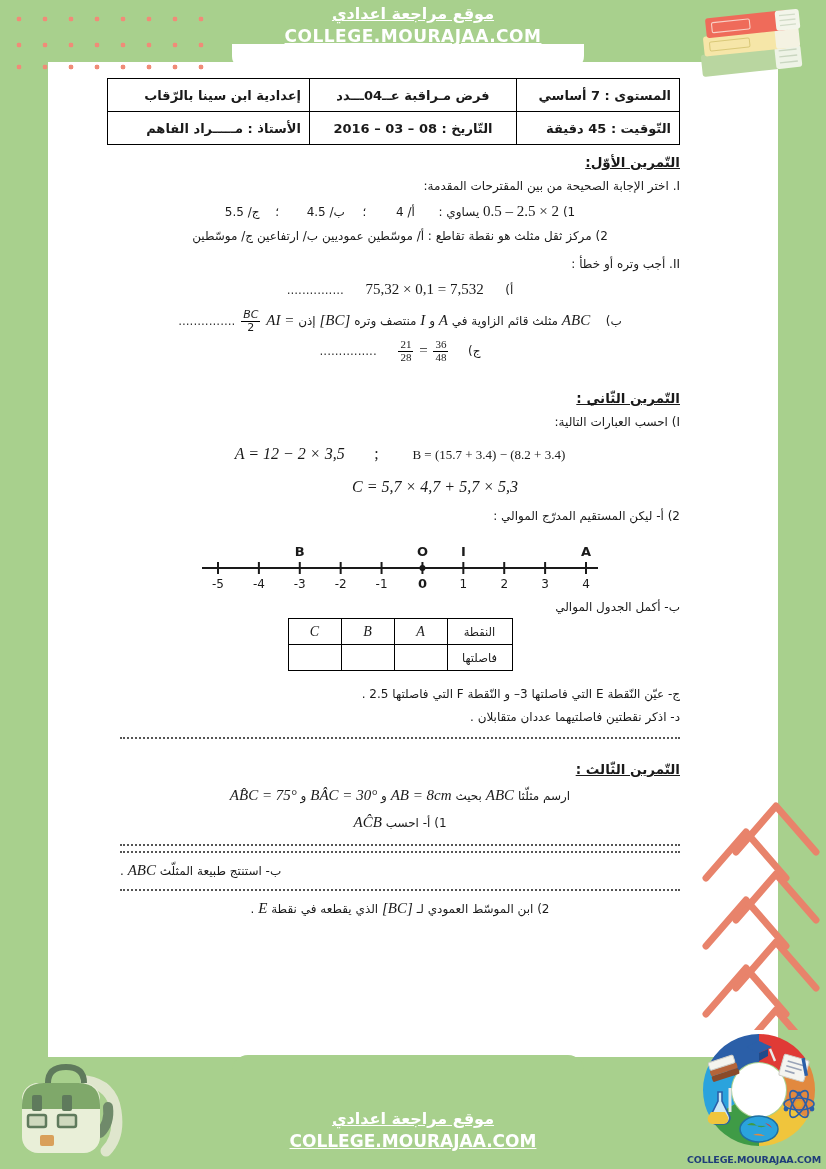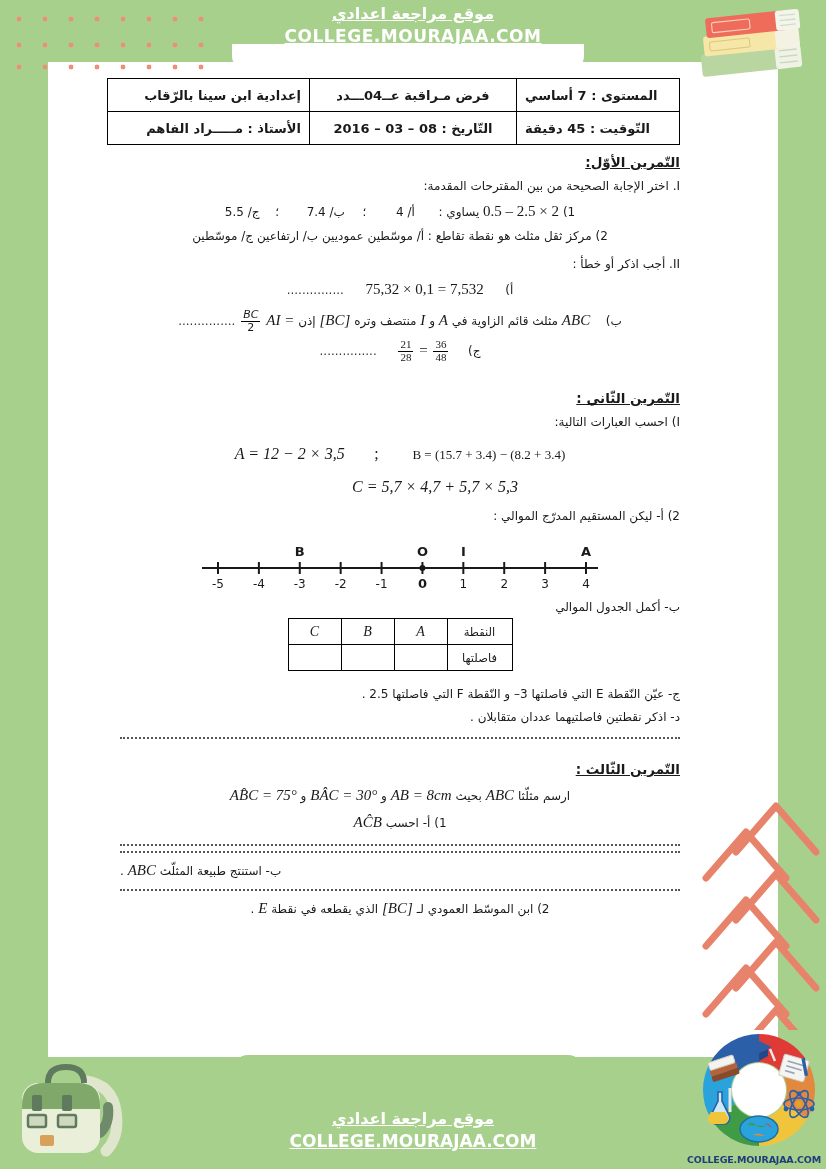--- a/index.html
+++ b/index.html
@@ -102,21 +102,21 @@
     table-layout:fixed;
   }
   table.info td{
     border:1.6px solid #000;padding:5px 8px;
     font-family:"DejaVu Sans", sans-serif;
     font-size:13px;font-weight:bold;height:22px;
     white-space:nowrap;
   }
   td.c-school{width:185px;text-align:right;}
   td.c-exam{width:190px;text-align:center;}
-  td.c-level{width:146px;text-align:left;}
+  td.c-level{width:146px;text-align:right;}
 
   .ex-title{
     font-family:"DejaVu Sans", sans-serif;
     font-size:13.5px;font-weight:bold;text-decoration:underline;
     margin:9px 0 7px 0;
   }
   .ln{
     font-family:"DejaVu Sans", sans-serif;
     font-size:12px;margin:4px 0;line-height:1.55;
   }
@@ -301,30 +301,30 @@
 
     <div class="ln center" style="direction:rtl;">
       <span>1)</span>
       <span class="math">0.5 – 2.5 × 2</span>
       <span>يساوي :</span>
       <span style="display:inline-block;width:16px;"></span>
       <span>أ/   4</span>
       <span style="display:inline-block;width:22px;"></span>
       <span>؛</span>
       <span style="display:inline-block;width:10px;"></span>
-      <span>ب/ 7.4</span>
+      <span>ب/ 4.5</span>
       <span style="display:inline-block;width:20px;"></span>
       <span>؛</span>
       <span style="display:inline-block;width:8px;"></span>
       <span>ج/ 5.5</span>
     </div>
 
     <div class="ln center">2) مركز ثقل مثلث هو نقطة تقاطع : أ/ موسّطين عموديين   ب/ ارتفاعين      ج/ موسّطين</div>
 
-    <div class="ln" style="margin-top:10px;">II. أجب اذكر أو خطأ :</div>
+    <div class="ln" style="margin-top:10px;">II. أجب وتره أو خطأ :</div>
 
     <div class="ln center">
       <span>أ)</span>
       <span style="display:inline-block;width:14px;"></span>
       <span class="math">75,32 × 0,1 = 7,532</span>
       <span style="display:inline-block;width:14px;"></span>
       <span class="dotted">...............</span>
     </div>
 
     <div class="ln center" style="line-height:2;">

